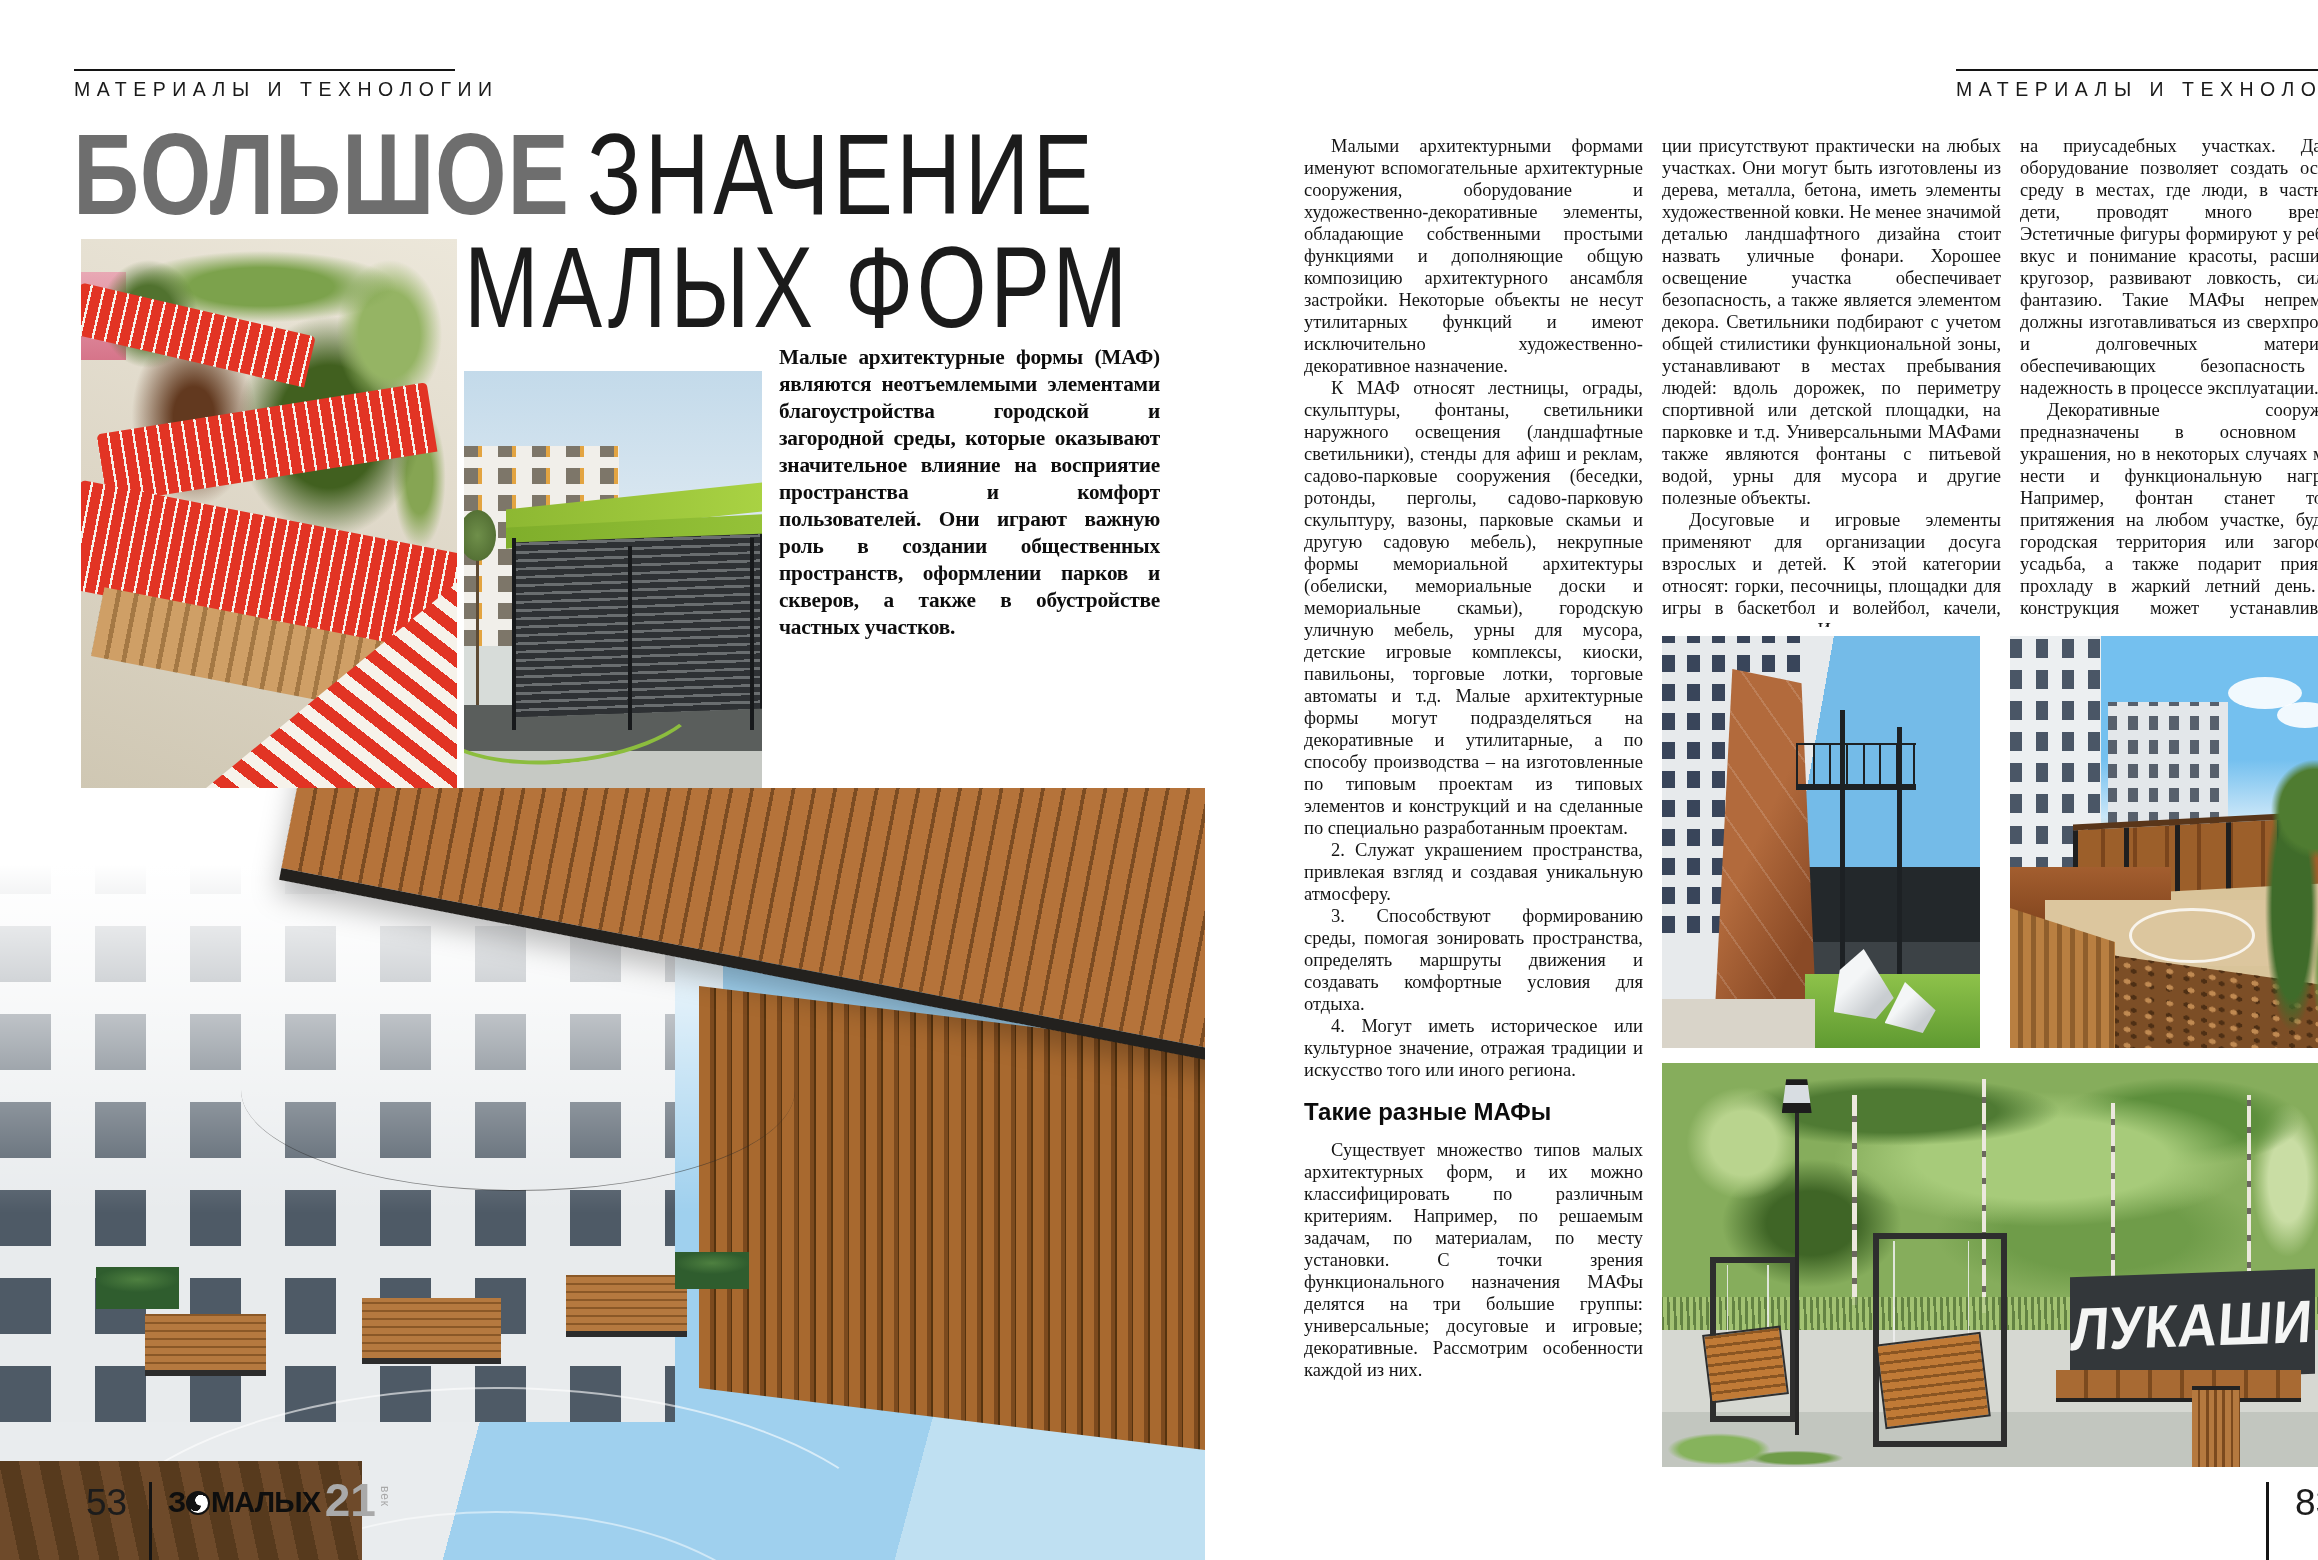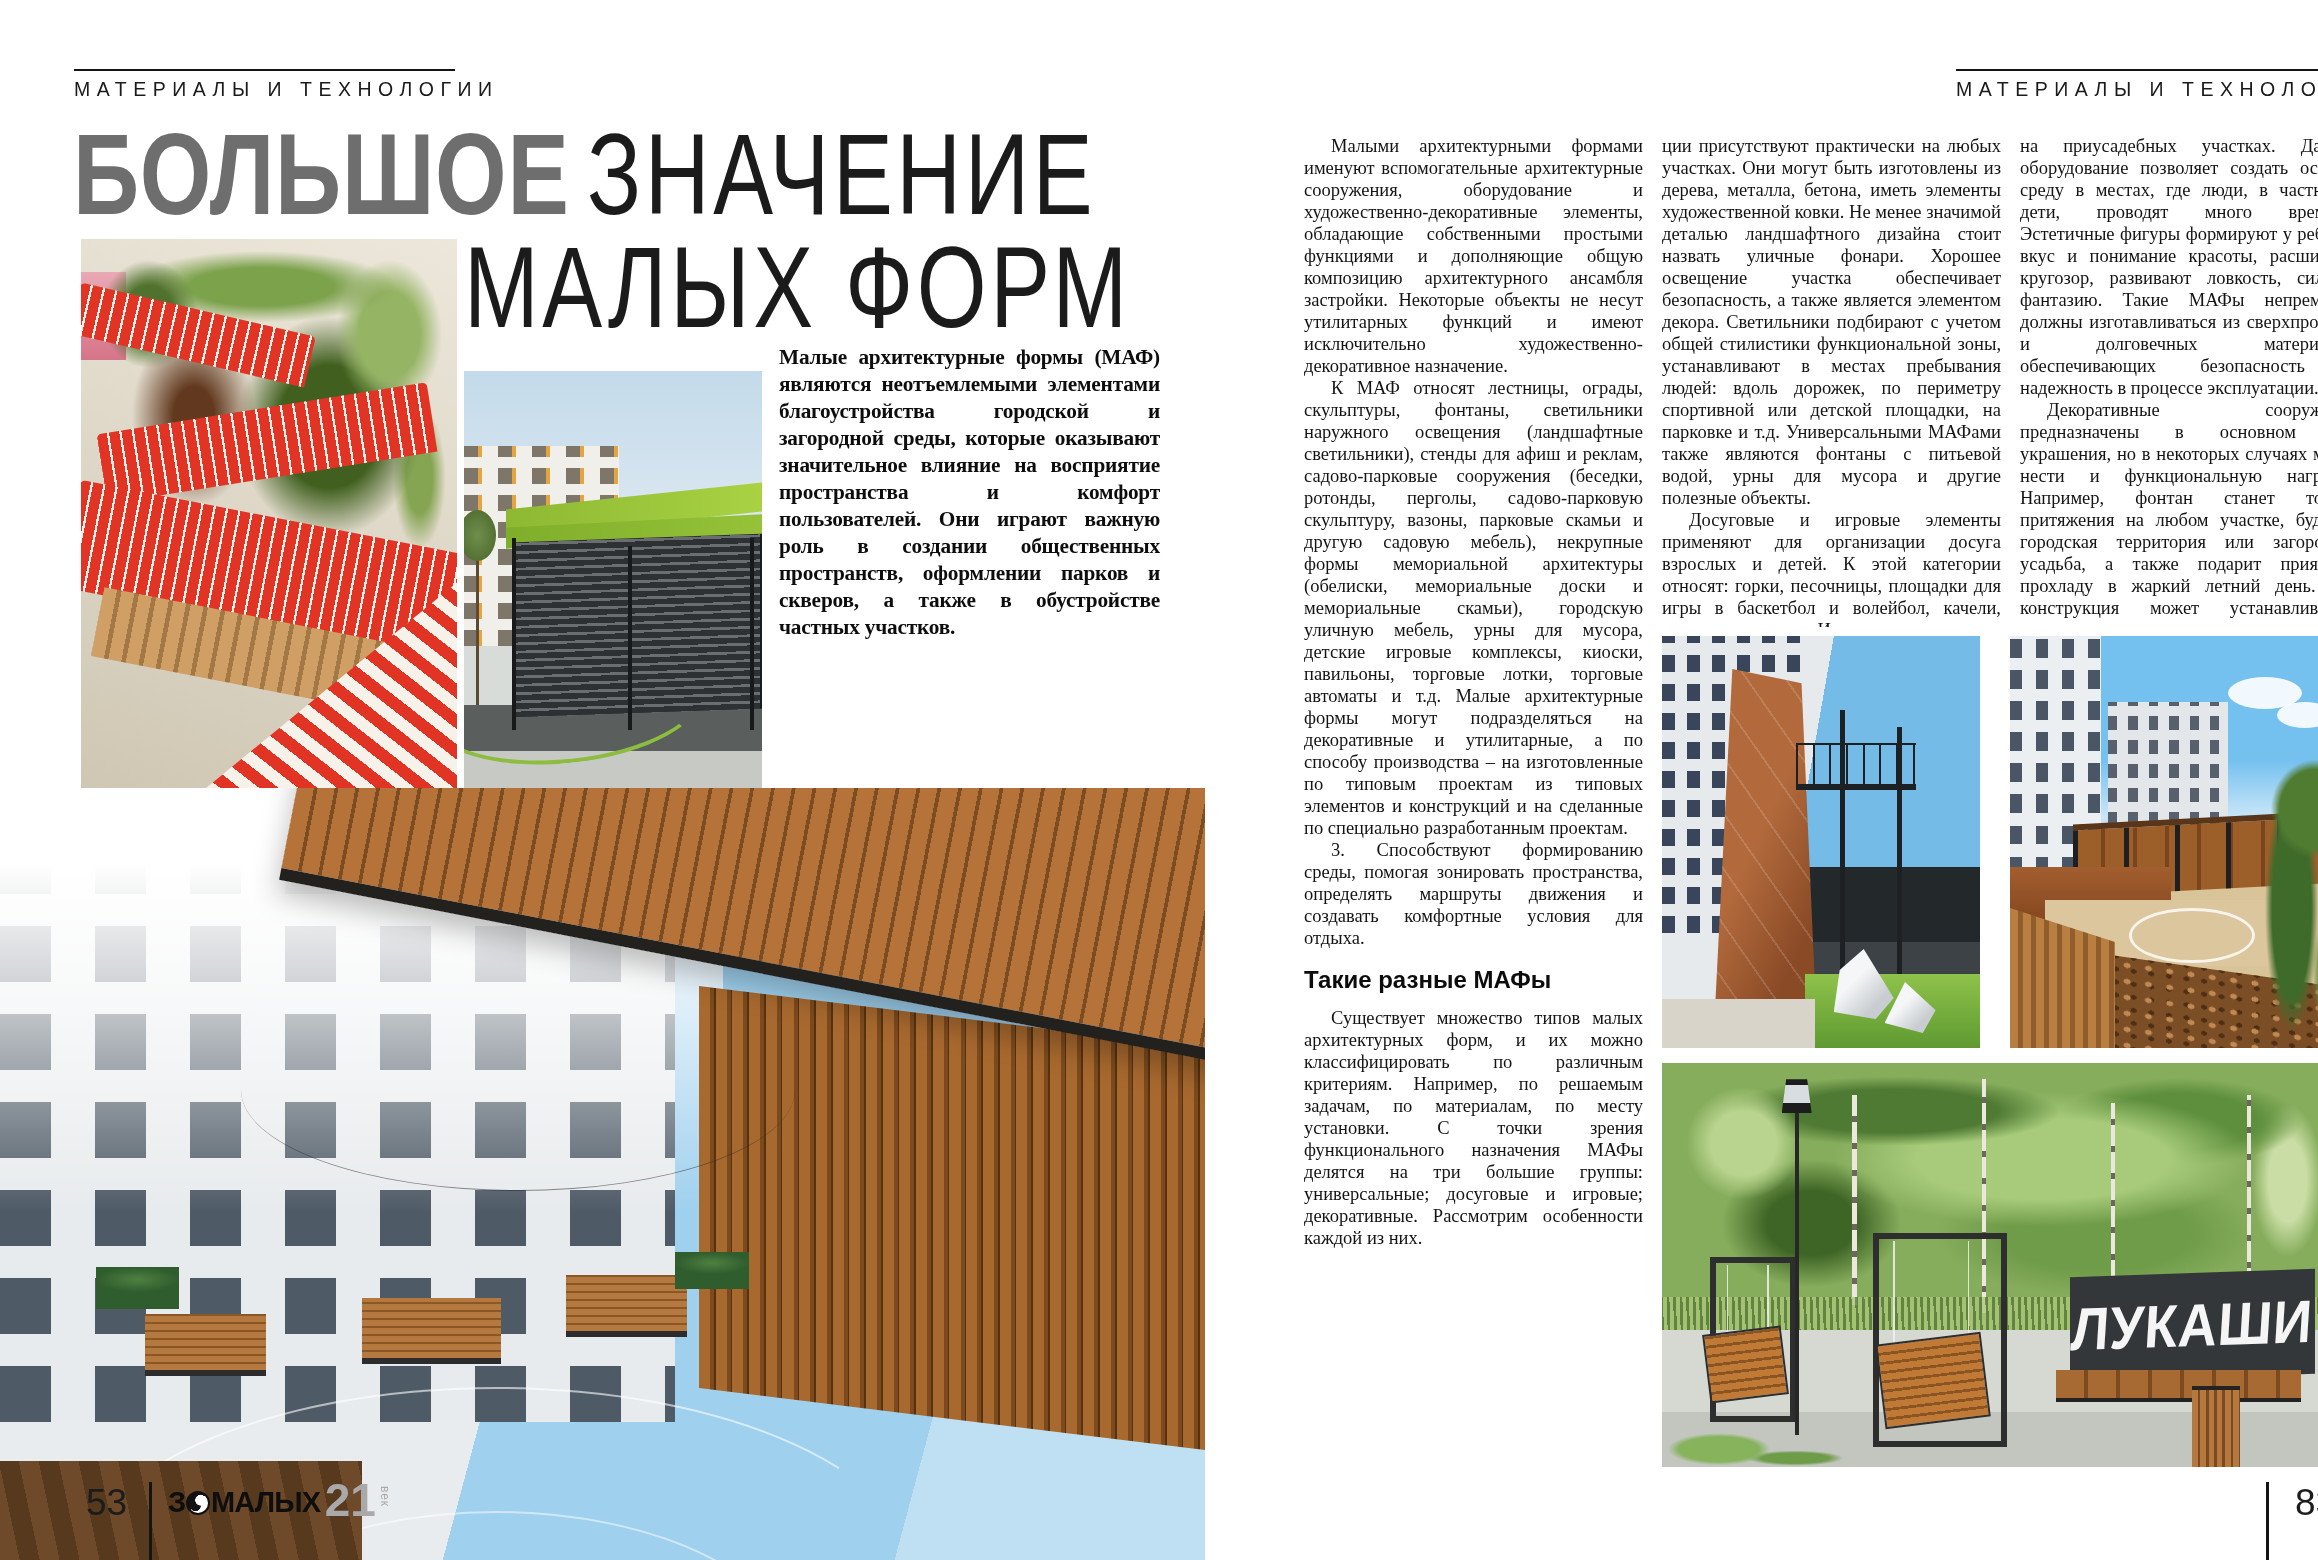--- a/index.html
+++ b/index.html
@@ -293,21 +293,23 @@
   </section>
 
   <section>
 
     <div class="kicker-rule" style="left:1956px;top:69px;width:381px;"></div>
     <div class="kicker right" style="left:1956px;top:78px;">МАТЕРИАЛЫ И ТЕХНОЛОГИИ</div>
 
     <div class="col" style="left:1304px;top:135px;height:1368px;">
       <p>Малыми архитектурными формами именуют вспомогательные архитектурные сооружения, оборудование и художественно-декоративные элементы, обладающие собственными простыми функциями и дополняющие общую композицию архитектурного ансамбля застройки. Некоторые объекты не несут утилитарных функций и имеют исключительно художественно-декоративное назначение.</p>
       <p>К МАФ относят лестницы, ограды, скульптуры, фонтаны, светильники наружного освещения (ландшафтные светильники), стенды для афиш и реклам, садово-парковые сооружения (беседки, ротонды, перголы, садово-парковую скульптуру, вазоны, парковые скамьи и другую садовую мебель), некрупные формы мемориальной архитектуры (обелиски, мемориальные доски и мемориальные скамьи), городскую уличную мебель, урны для мусора, детские игровые комплексы, киоски, павильоны, торговые лотки, торговые автоматы и т.д. Малые архитектурные формы могут подразделяться на декоративные и утилитарные, а по способу производства – на изготовленные по типовым проектам из типовых элементов и конструкций и на сделанные по специально разработанным проектам.</p>
+      <p>2. Служат украшением пространства, привлекая взгляд и создавая уникальную атмосферу.</p>
       <p>3. Способствуют формированию среды, помогая зонировать пространства, определять маршруты движения и создавать комфортные условия для отдыха.</p>
+      <p>4. Могут иметь историческое или культурное значение, отражая традиции и искусство того или иного региона.</p>
       <div class="subhead">Такие разные МАФы</div>
       <p>Существует множество типов малых архитектурных форм, и их можно классифицировать по различным критериям. Например, по решаемым задачам, по материалам, по месту установки. С точки зрения функционального назначения МАФы делятся на три большие группы: универсальные; досуговые и игровые; декоративные. Рассмотрим особенности каждой из них.</p>
 
     </div>
 
     <div class="col" style="left:1662px;top:135px;height:492px;">
       <p class="noindent">ции присутствуют практически на любых участках. Они могут быть изготовлены из дерева, металла, бетона, иметь элементы художественной ковки. Не менее значимой деталью ландшафтного дизайна стоит назвать уличные фонари. Хорошее освещение участка обеспечивает безопасность, а также является элементом декора. Светильники подбирают с учетом общей стилистики функциональной зоны, устанавливают в местах пребывания людей: вдоль дорожек, по периметру спортивной или детской площадки, на парковке и т.д. Универсальными МАФами также являются фонтаны с питьевой водой, урны для мусора и другие полезные объекты.</p>
       <p>Досуговые и игровые элементы применяют для организации досуга взрослых и детей. К этой категории относят: горки, песочницы, площадки для игры в баскетбол и волейбол, качели, карусели и др. Их устанавливают в парках, на придомовых территориях многоквартирных домов и</p>
     </div>
 

